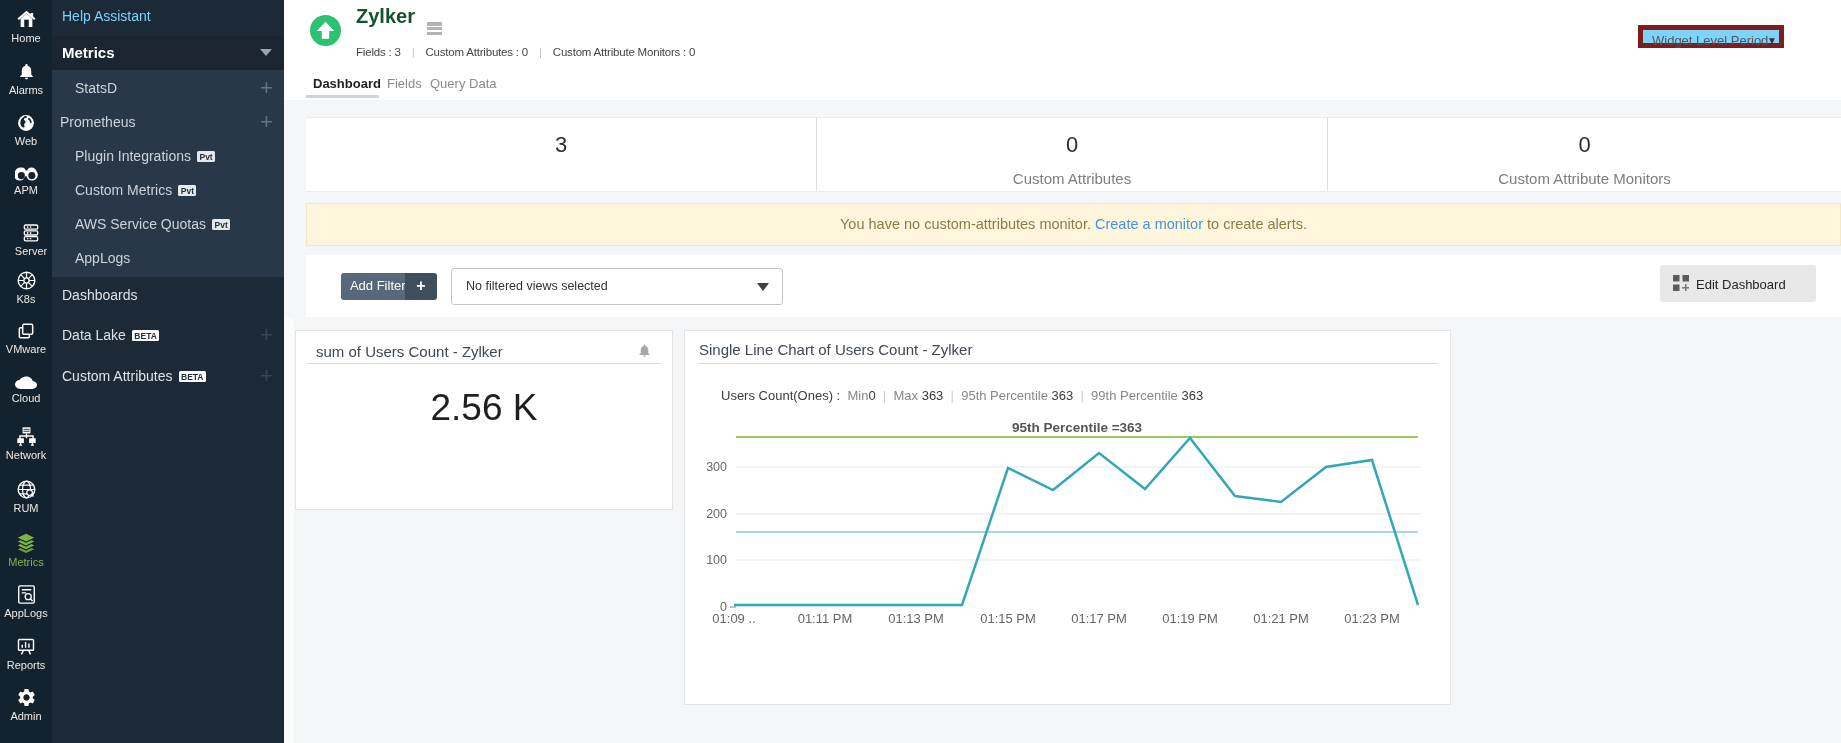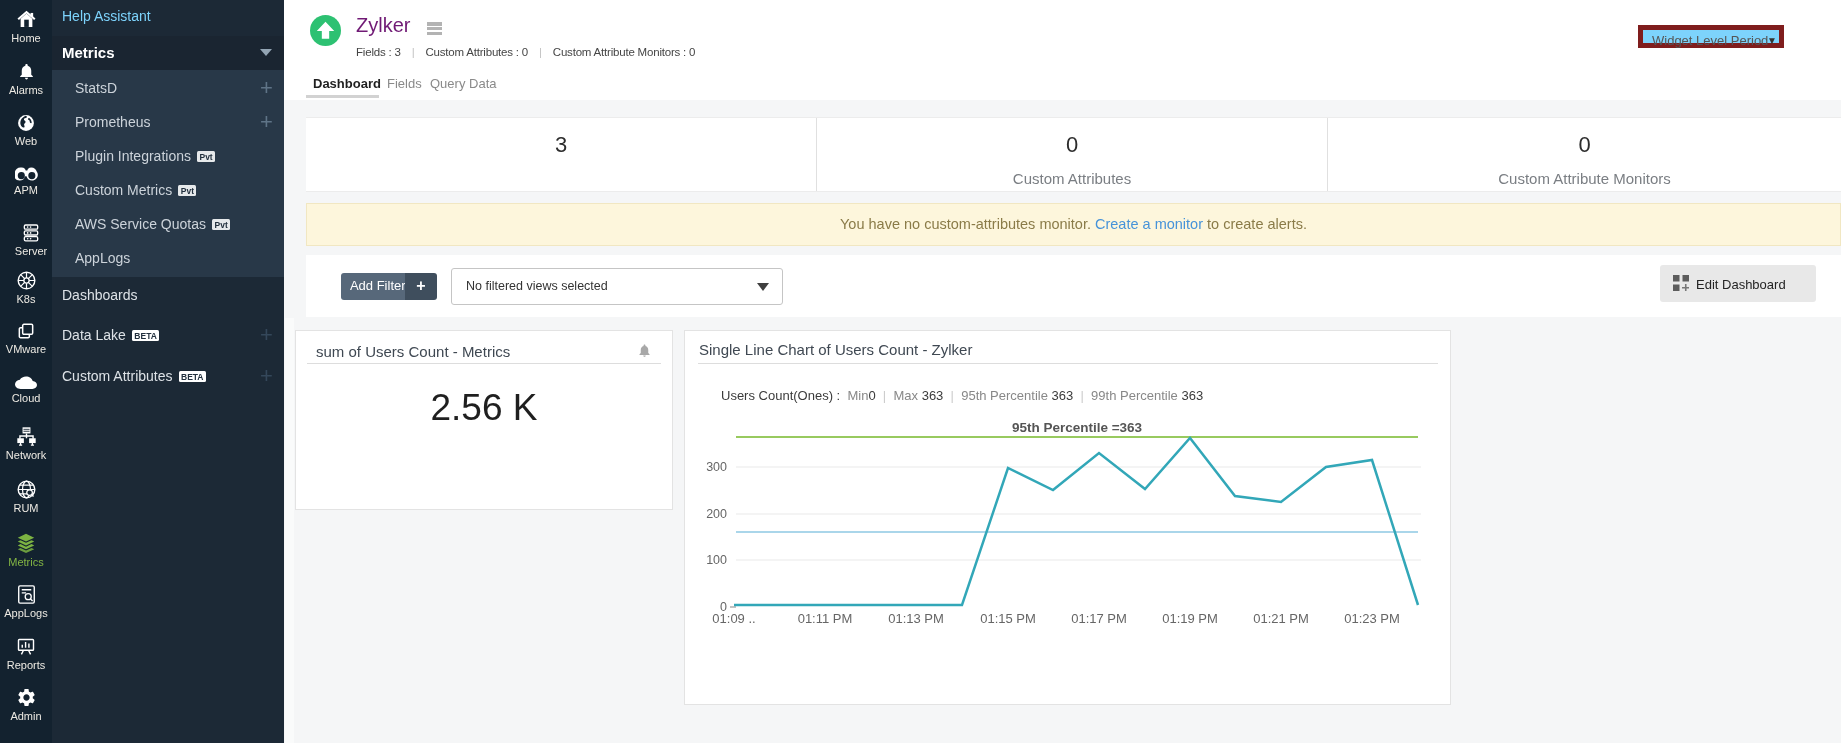--- a/index.html
+++ b/index.html
@@ -153,21 +153,21 @@
   </div>
 
   <div id="sidebar">
     <div class="mhead"></div>
     <div class="subblock"></div>
     <div class="sitem" style="left:10px; top:8px; color:#7dd3fc;">Help Assistant</div>
     <div class="sitem" style="left:10px; top:44px; color:#fff; font-weight:bold; font-size:15px;">Metrics</div>
     <div class="sitem" style="left:208px; top:49px; width:0; height:0; border-left:6px solid transparent; border-right:6px solid transparent; border-top:7px solid #93a5b4;"></div>
     <div class="sitem" style="left:23px; top:80px;">StatsD</div>
     <div class="splus" style="top:75px;">+</div>
-    <div class="sitem" style="left:23px; top:114px;text-align:right;">Prometheus</div>
+    <div class="sitem" style="left:8px; top:114px;text-align:right;">Prometheus</div>
     <div class="splus" style="top:109px;">+</div>
     <div class="sitem" style="left:23px; top:148px;">Plugin Integrations<span class="badge">Pvt</span></div>
     <div class="sitem" style="left:23px; top:182px;">Custom Metrics<span class="badge">Pvt</span></div>
     <div class="sitem" style="left:23px; top:216px;">AWS Service Quotas<span class="badge">Pvt</span></div>
     <div class="sitem" style="left:23px; top:250px;">AppLogs</div>
     <div class="sitem" style="left:10px; top:287px; color:#dde2e7;">Dashboards</div>
     <div class="sitem" style="left:10px; top:327px; color:#dde2e7;text-align:center;">Data Lake<span class="badge" style="background:#fff;">BETA</span></div>
     <div class="splus" style="top:322px; color:#34475a;">+</div>
     <div class="sitem" style="left:10px; top:368px; color:#dde2e7;">Custom Attributes<span class="badge" style="background:#fff;">BETA</span></div>
     <div class="splus" style="top:363px; color:#34475a;">+</div>
@@ -175,21 +175,21 @@
 
   <div id="main">
     <div id="headband"></div>
     <div style="position:absolute; left:1px; top:318px; width:9px; height:425px; background:#fafbfb;"></div>
 
     <div style="position:absolute; left:26px; top:15px; width:31px; height:31px; border-radius:50%; background:#2dc172;">
       <svg width="31" height="31" viewBox="0 0 32 32">
           <path d="M16 7 L25 16.5 L19.8 16.5 L19.8 24.5 L12.2 24.5 L12.2 16.5 L7 16.5 Z" fill="#fff"></path>
         </svg>
     </div>
-    <div style="position:absolute; left:72px; top:14px; font-size:20px; color:#701a75; font-weight:400;">Zylker</div>
+    <div style="position:absolute; left:72px; top:5px; font-size:20px; color:#14532d; font-weight:700;">Zylker</div>
     <div style="position:absolute; left:143px; top:22px;">
       <div style="width:15px; height:3.6px; background:#b3b3b3;"></div>
       <div style="width:15px; height:3.6px; background:#b3b3b3; margin-top:1.3px;"></div>
       <div style="width:15px; height:3.6px; background:#b3b3b3; margin-top:1.3px;"></div>
     </div>
     <div style="position:absolute; left:72px; top:46px; font-size:11.5px; letter-spacing:-0.2px; color:#454545;">Fields : 3<span style="color:#c2c2c2; margin:0 11px;">|</span>Custom Attributes : 0<span style="color:#c2c2c2; margin:0 11px;">|</span>Custom Attribute Monitors : 0</div>
     <div style="position:absolute; left:1354px; top:25px; width:146px; height:23px; border:5px solid #7f1d1d; font-size:13px; color:#555; line-height:21px; padding-left:9px; background:#7dd3fc;">Widget Level Period<span style="position:absolute; right:2px; top:0px; color:#333; font-size:10px;">▼</span></div>
 
     <div style="position:absolute; left:29px; top:76px; font-size:13px; color:#1f1f1f; font-weight:bold;">Dashboard</div>
     <div style="position:absolute; left:22px; top:95px; width:73px; height:3px; background:#d2d2d2;"></div>
@@ -222,21 +222,21 @@
       <svg style="position:absolute; left:13px; top:10px;" width="16" height="16" viewBox="0 0 16 16">
           <rect x="0" y="0" width="6.5" height="6.5" fill="#5c5c5c"></rect>
           <rect x="9.5" y="0" width="6.5" height="6.5" fill="#5c5c5c"></rect>
           <rect x="0" y="9.5" width="6.5" height="6.5" fill="#5c5c5c"></rect>
           <path d="M12.75 9 v7 M9 12.75 h7.5" stroke="#777" stroke-width="1.6" fill="none"></path>
         </svg>
       <span style="margin-left:36px; font-size:13px; color:#242424;">Edit Dashboard</span>
     </div>
 
     <div class="card" style="left:11px; top:330px; width:378px; height:180px;">
-      <div style="position:absolute; left:20px; top:12px; font-size:15px; color:#3f4852;">sum of Users Count - Metrics</div>
+      <div style="position:absolute; left:20px; top:12px; font-size:15px; color:#3f4852;">sum of Users Count - Zylker</div>
       <svg style="position:absolute; right:20px; top:11px;" width="15" height="17" viewBox="0 0 24 24">
           <path fill="#a8a8a8" d="M12 22c1.1 0 2-.9 2-2h-4c0 1.1.9 2 2 2zm6-6v-5c0-3.07-1.63-5.64-4.5-6.32V4c0-.83-.67-1.5-1.5-1.5s-1.5.67-1.5 1.5v.68C7.64 5.36 6 7.92 6 11v5l-2 2v1h16v-1l-2-2z"></path>
         </svg>
       <div style="position:absolute; left:11px; top:32px; width:354px; height:1px; background:#ddd;"></div>
       <div style="position:absolute; left:0; top:56px; width:100%; text-align:center; font-size:37px; color:#1f1f1f;">2.56 K</div>
     </div>
 
     <div class="card" style="left:400px; top:330px; width:767px; height:375px;">
       <div style="position:absolute; left:14px; top:10px; font-size:15px; color:#3f4852;">Single Line Chart of Users Count - Zylker</div>
       <div style="position:absolute; left:13px; top:32px; width:740px; height:1px; background:#ddd;"></div>

